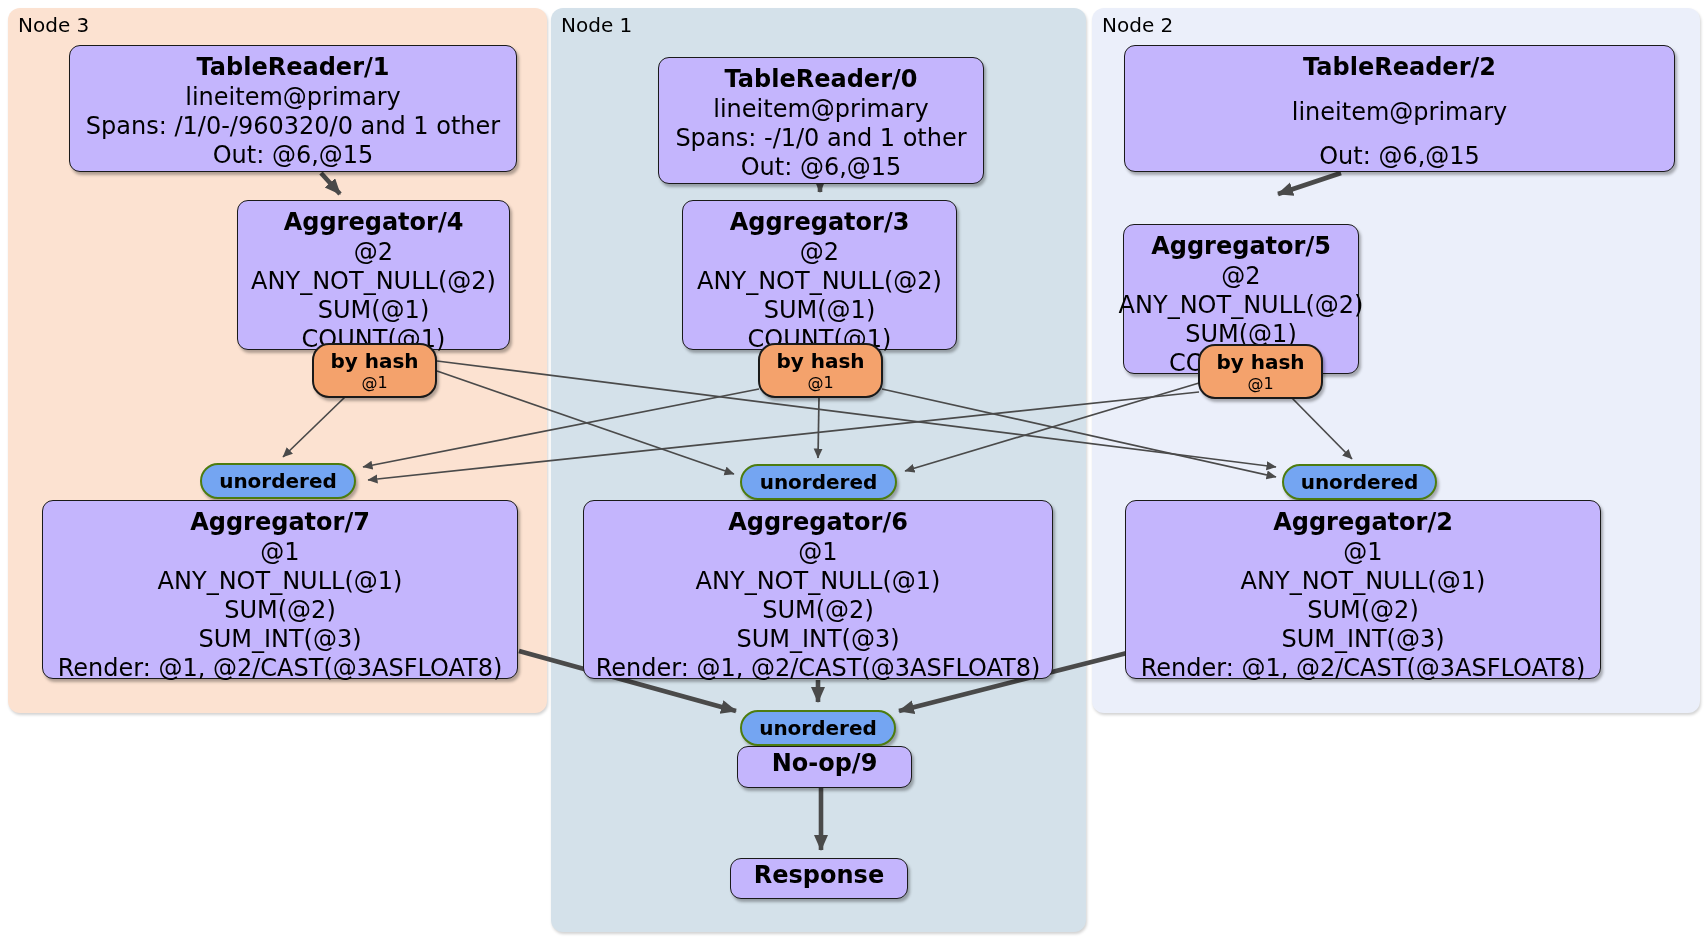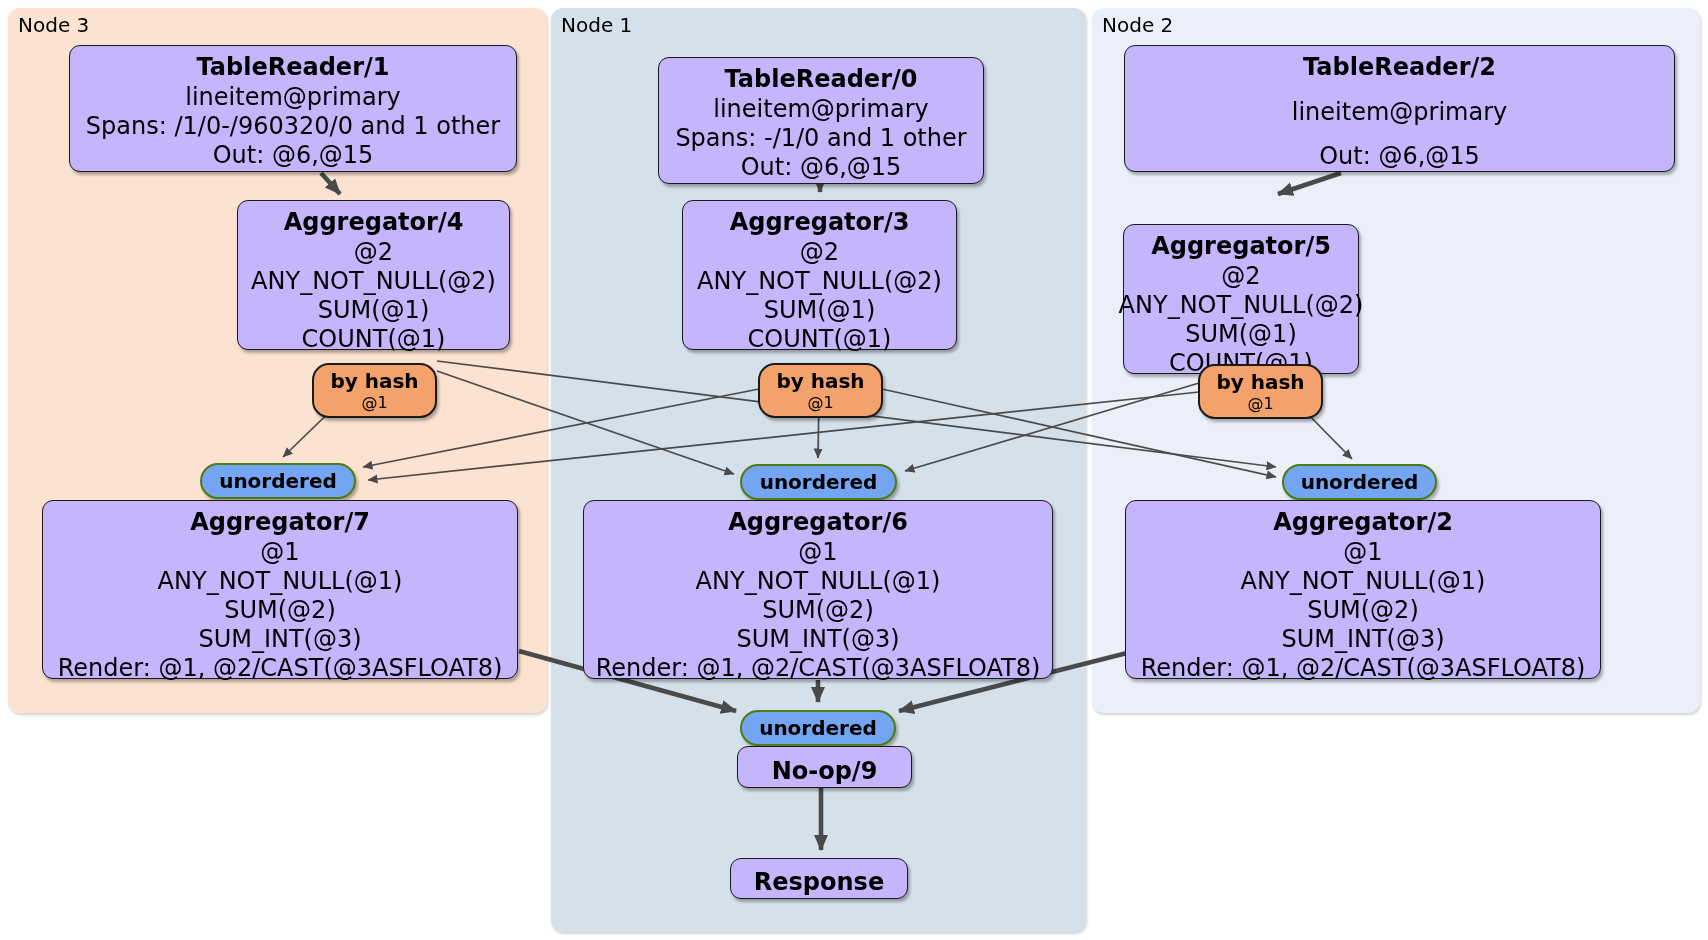--- a/index.html
+++ b/index.html
@@ -53,36 +53,35 @@
     font-size: 24px;
     line-height: 32px;
     white-space: nowrap;
   }
   .pline {
     font-size: 24px;
     line-height: 29px;
     white-space: nowrap;
   }
   .pbox.single {
-    justify-content: flex-end;
+    justify-content: flex-start;
     padding-top: 0;
   }
   .router {
     position: absolute;
     box-sizing: border-box;
     background: #f4a26c;
     border: 2px solid #1a1a1a;
     border-radius: 17px;
     box-shadow: 2px 3px 3px rgba(0,0,0,0.30);
     display: flex;
     flex-direction: column;
     align-items: center;
     justify-content: center;
     color: #000000;
-    margin-top: 20px;
   }
   .router-label {
     font-weight: bold;
     font-size: 20px;
     line-height: 23px;
     white-space: nowrap;
   }
   .router-sub {
     font-size: 16px;
     line-height: 19px;

